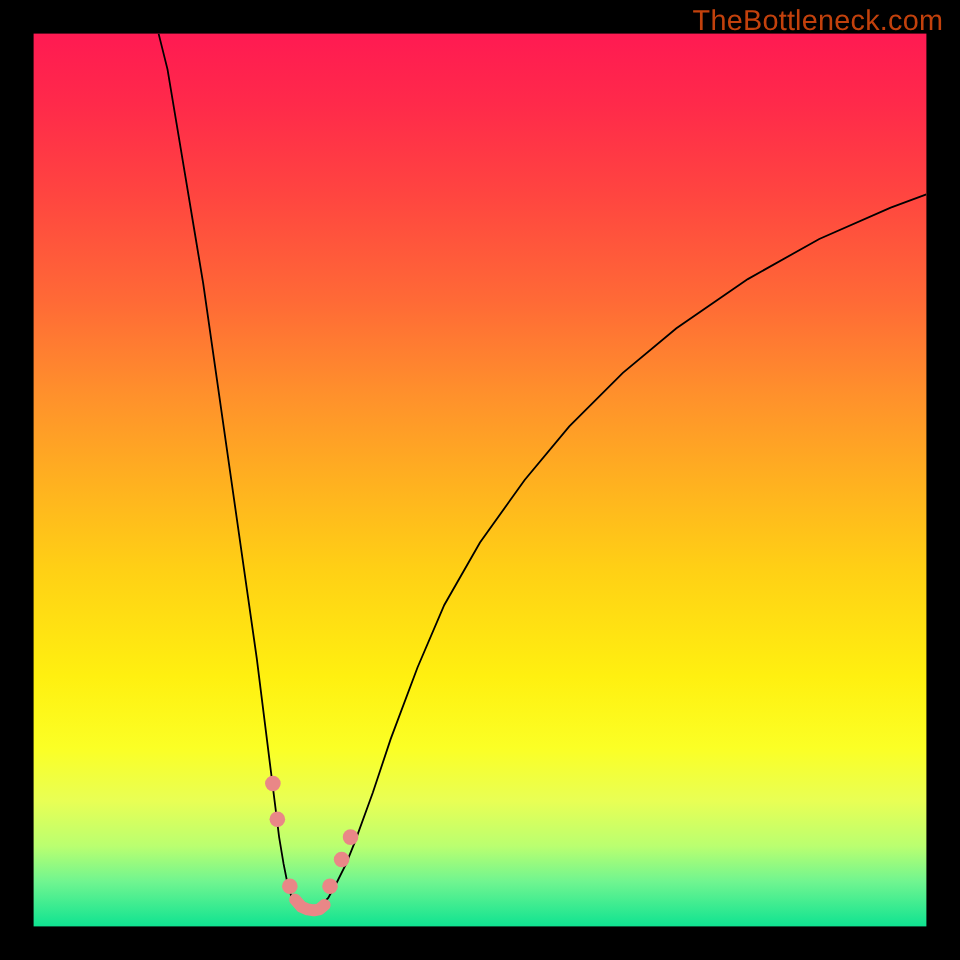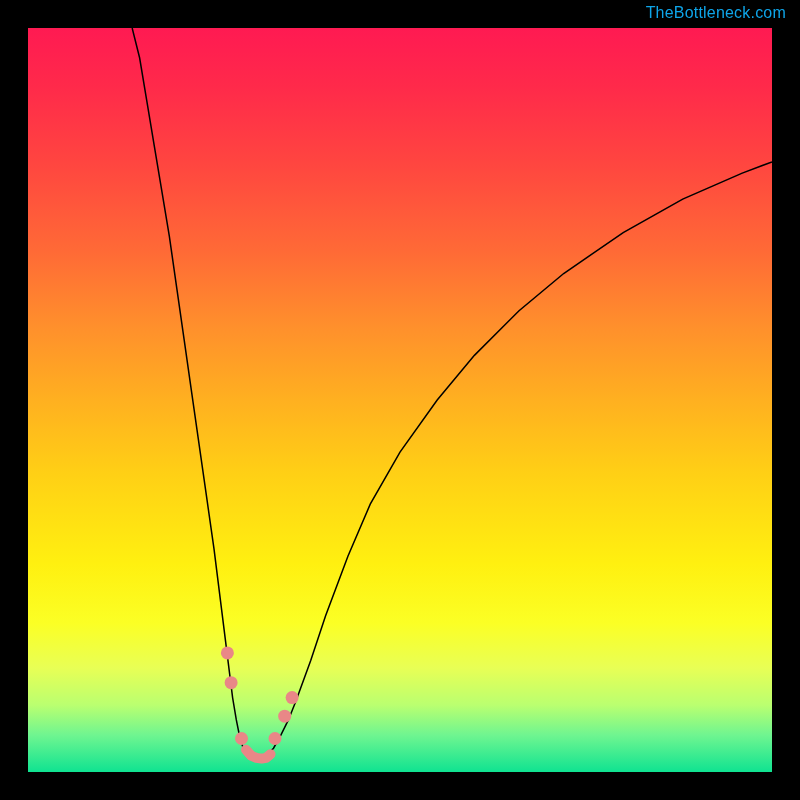--- a/index.html
+++ b/index.html
@@ -35,22 +35,22 @@
       #fbff25 80%,
       #e8ff55 86%,
       #baff70 91%,
       #70f590 95%,
       #0fe391 100%);
   }
   .watermark {
     position: absolute;
     top: 4px;
     right: 14px;
-    color: #0ea5e9;
-    font-size: 16px;
+    color: #c2410c;
+    font-size: 24px;
     letter-spacing: 0.2px;
     user-select: none;
     z-index: 5;
   }
   svg.curves {
     position: absolute;
     left: 28px;
     top: 28px;
     width: 744px;
     height: 744px;

